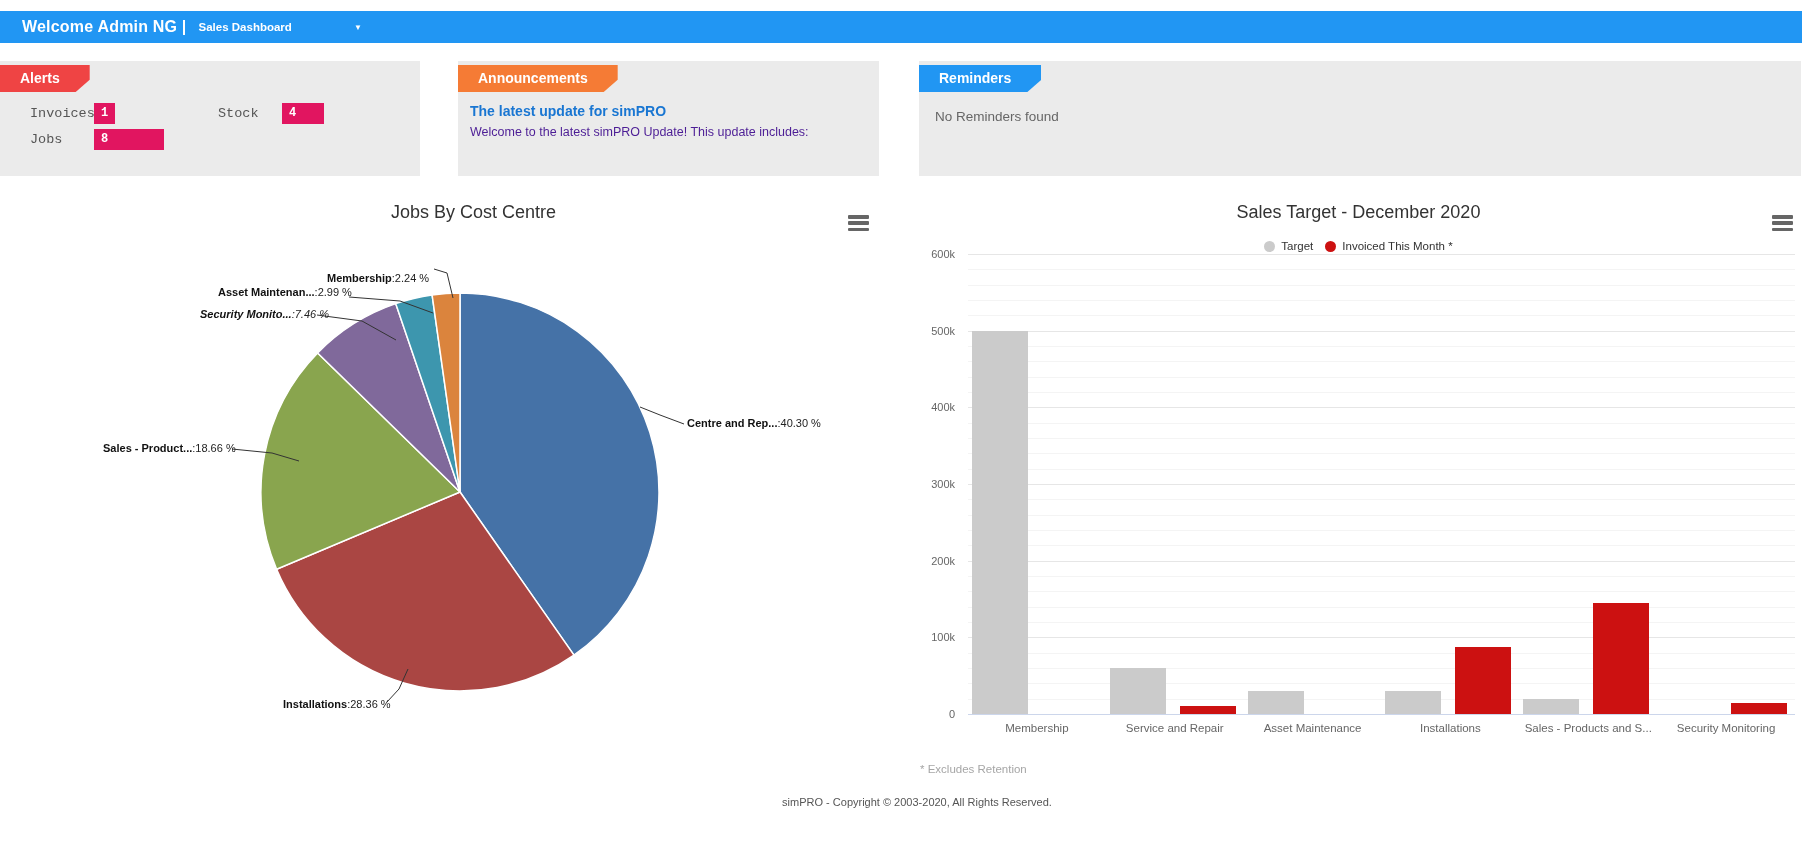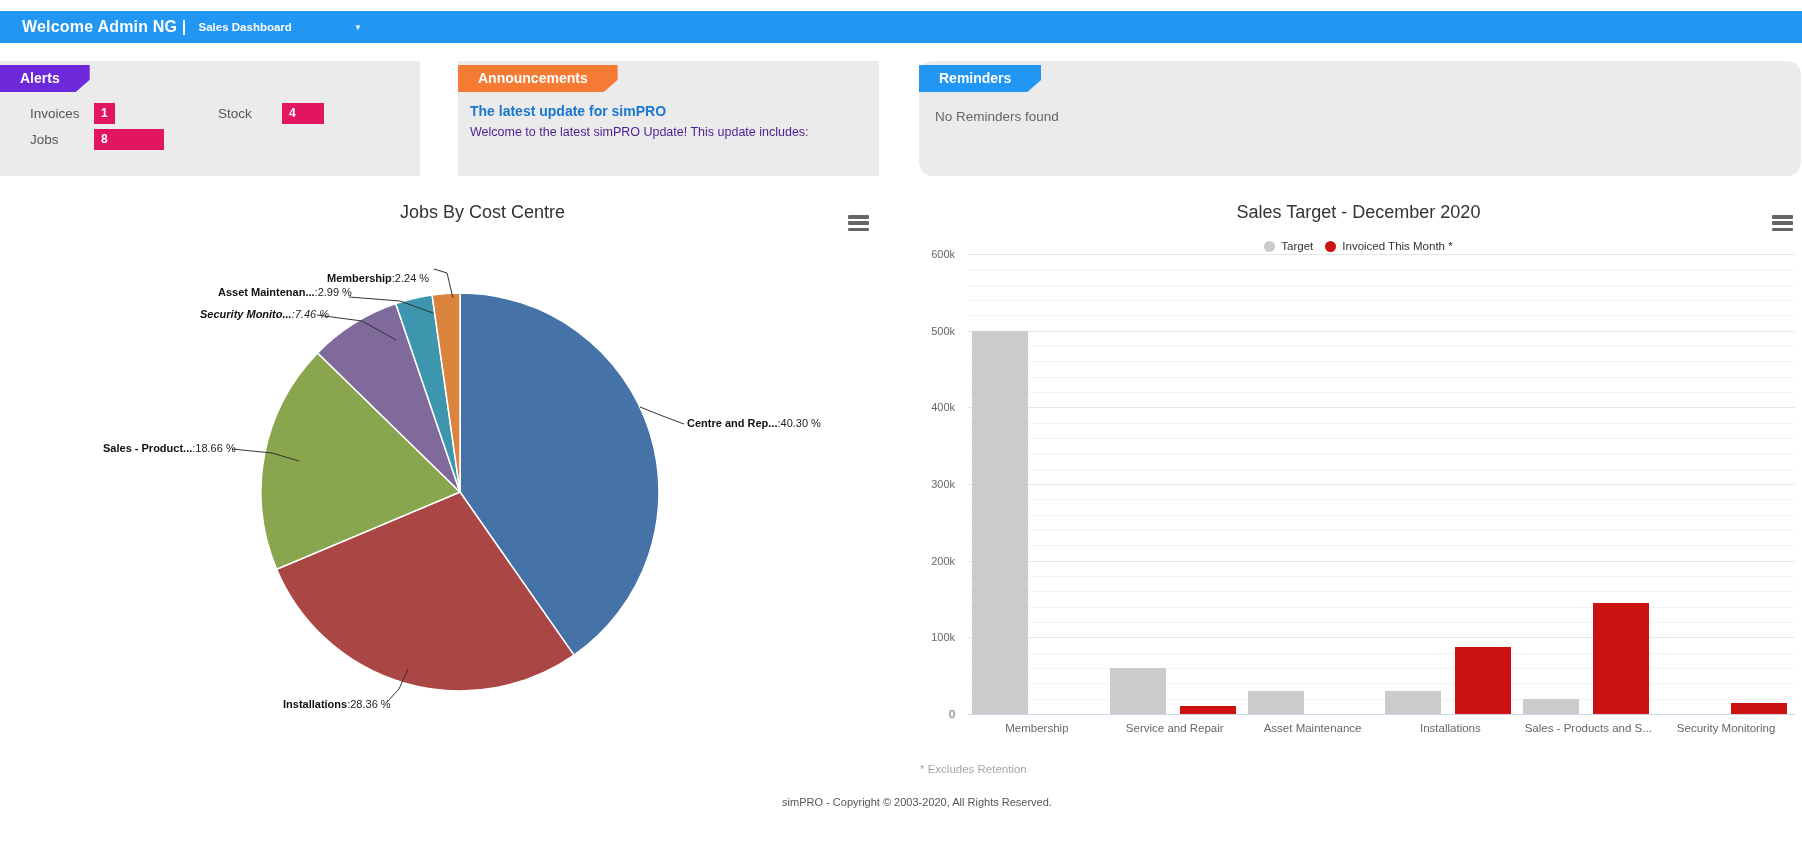--- a/index.html
+++ b/index.html
@@ -11,31 +11,31 @@
             background:#2196f3; display:flex; align-items:center; padding-left:22px; color:#fff; }
   .topbar .welcome { font-size:16px; font-weight:bold; letter-spacing:.2px; }
   .topbar .dash-select { display:flex; align-items:center; cursor:pointer; }
   .topbar .dash-name { font-size:11.5px; font-weight:bold; margin-left:12px; }
   .topbar .caret { font-size:8px; margin-left:62px; }
 
   
   .panel { position:absolute; top:61px; height:115px; background:#ebebeb; }
   .panel-alerts { left:0; width:420px; }
   .panel-announcements { left:458px; width:421px; }
-  .panel-reminders { left:919px; width:882px;border-radius:14px; }
+  .panel-reminders { left:919px; width:882px; }
   .tab { position:absolute; top:4px; left:0; height:27px; line-height:27px;
          color:#fff; font-size:14px; font-weight:bold; padding:0 30px 0 20px;
          clip-path: polygon(0 0, 100% 0, 100% 55%, calc(100% - 14px) 100%, 0 100%); }
-  .tab-alerts { background:#6d28d9; }
+  .tab-alerts { background:#ef4444; }
   .tab-announcements { background:#f57b35; }
   .tab-reminders { background:#2196f3; }
 
   .alerts-grid { position:absolute; left:30px; top:42px; width:370px;
                  display:grid; grid-template-columns:188px auto; row-gap:5px; }
-  .alert-item { display:flex; align-items:center; height:21px; }
+  .alert-item { display:flex; align-items:center; height:21px;font-family:Liberation Mono, monospace; }
   .alert-label { display:inline-block; width:64px; font-size:13.5px; color:#555; }
   .alert-badge { display:inline-block; height:21px; line-height:21px; background:#e11560;
                  color:#fff; font-size:12px; font-weight:bold; padding-left:7px; cursor:pointer; }
 
   .ann-link { position:absolute; left:12px; top:42px; font-size:14px; font-weight:bold;
               color:#1976d2; cursor:pointer; }
   .ann-body { position:absolute; left:12px; top:64px; font-size:12.5px; color:#4c1d95; }
   .rem-empty { position:absolute; left:16px; top:48px; font-size:13.5px; color:#666; }
 
   
@@ -102,21 +102,21 @@
     <div class="tab tab-announcements">Announcements</div>
     <a class="ann-link">The latest update for simPRO</a>
     <div class="ann-body">Welcome to the latest simPRO Update! This update includes:</div>
   </div>
 
   <div class="panel panel-reminders">
     <div class="tab tab-reminders">Reminders</div>
     <div class="rem-empty">No Reminders found</div>
   </div>
 
-  <div class="chart-title" style="left:9px; top:202px; width:915px;padding-left:32px;">Jobs By Cost Centre</div>
+  <div class="chart-title" style="left:0; top:202px; width:915px;padding-left:32px;">Jobs By Cost Centre</div>
   <div class="burger" style="left:848px; top:215px;">
       <i></i>
       <i></i>
       <i></i>
     </div>
 
   <svg id="pie-svg" style="position:absolute; left:260px; top:292px;" width="400" height="400" viewBox="0 0 400 400">
       <path d="M 200 200 L 200.00 1.00 A 199 199 0 0 1 313.96 363.14 Z" fill="#4572A7" stroke="#ffffff" stroke-width="1.5"></path>
       <path d="M 200 200 L 313.96 363.14 A 199 199 0 0 1 16.61 277.27 Z" fill="#AA4643" stroke="#ffffff" stroke-width="1.5"></path>
       <path d="M 200 200 L 16.61 277.27 A 199 199 0 0 1 57.63 60.96 Z" fill="#89A54E" stroke="#ffffff" stroke-width="1.5"></path>

